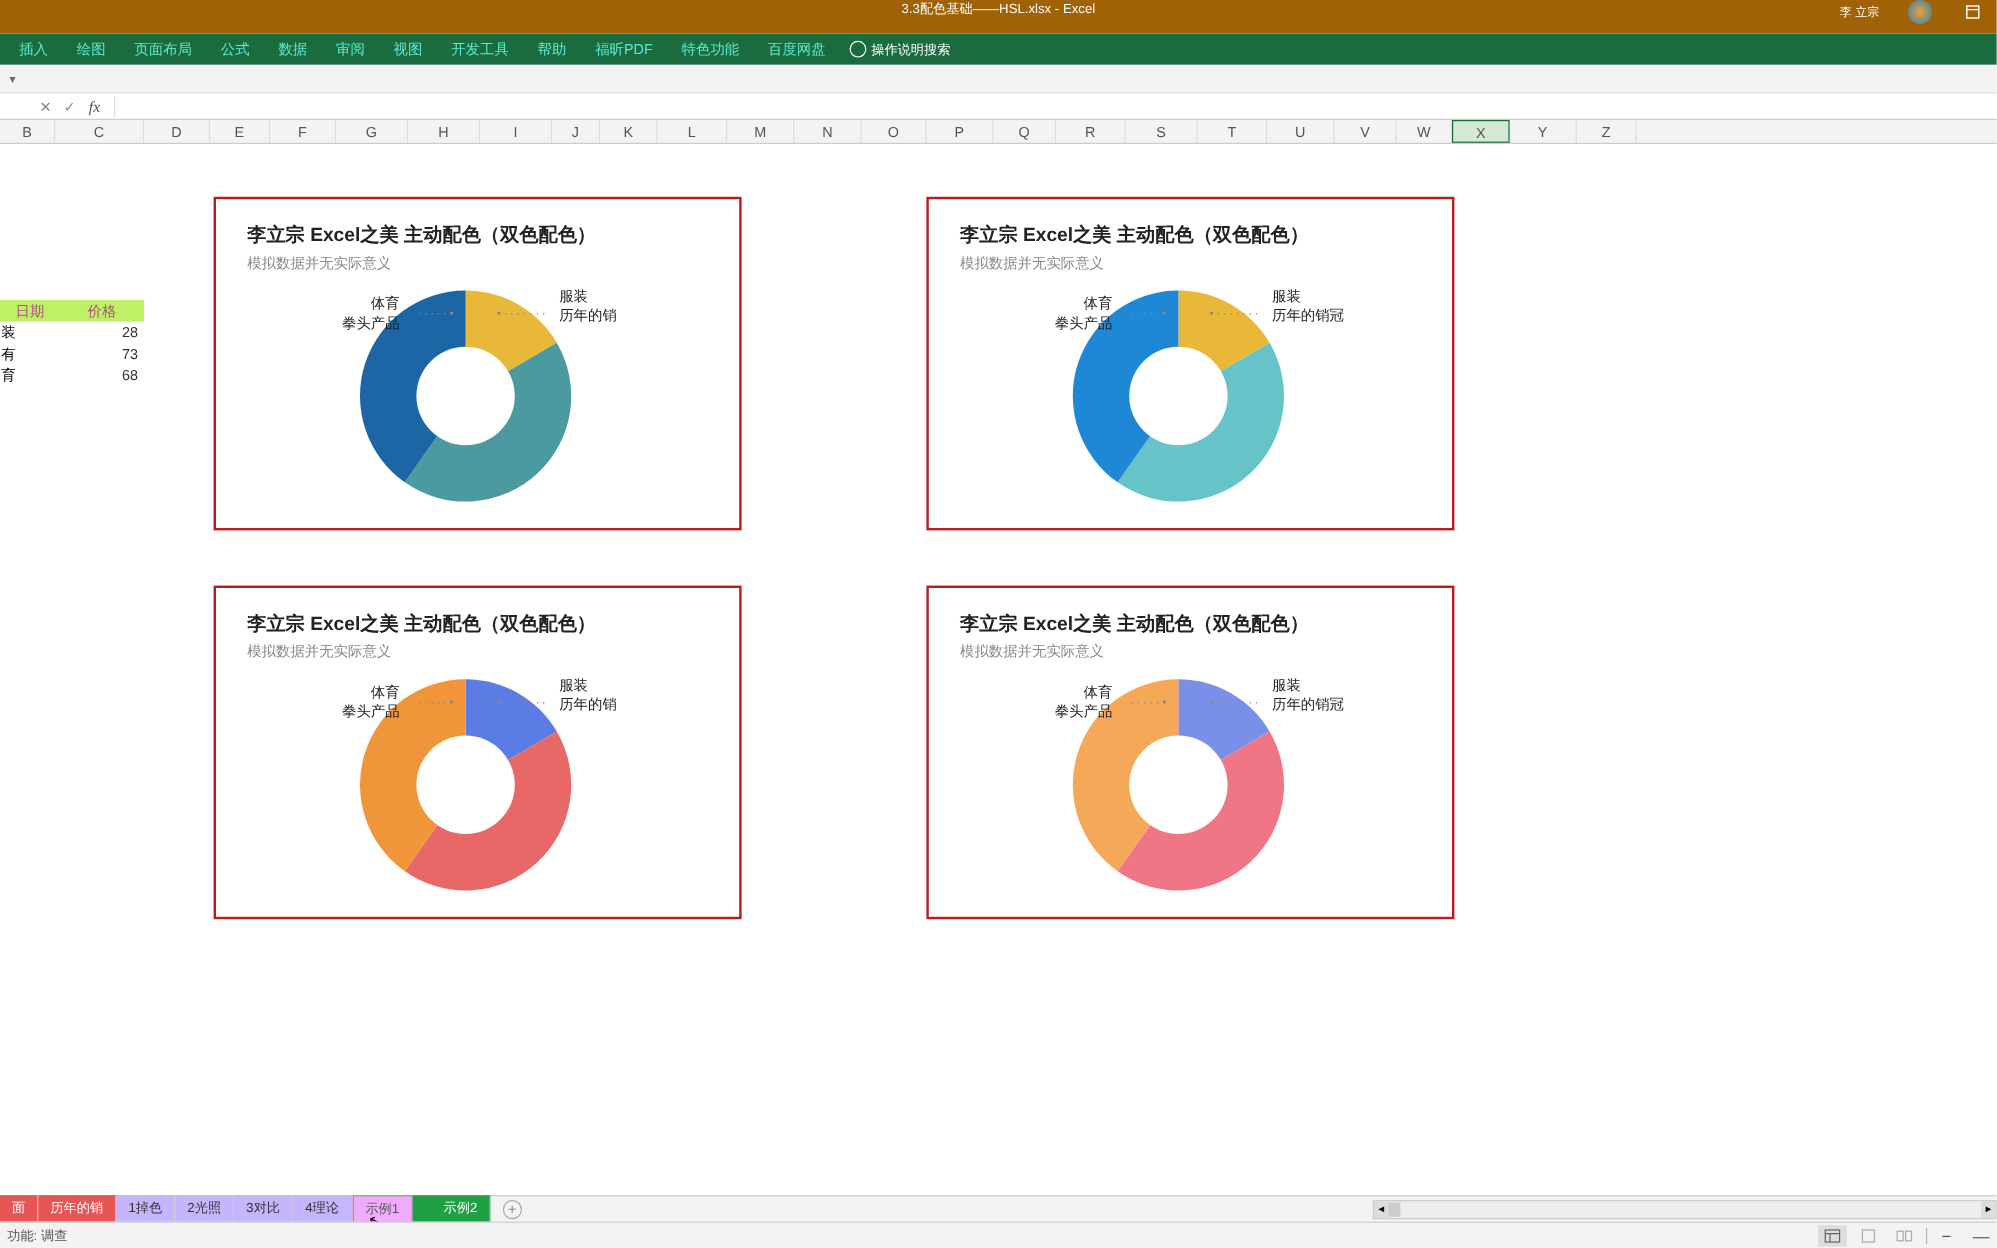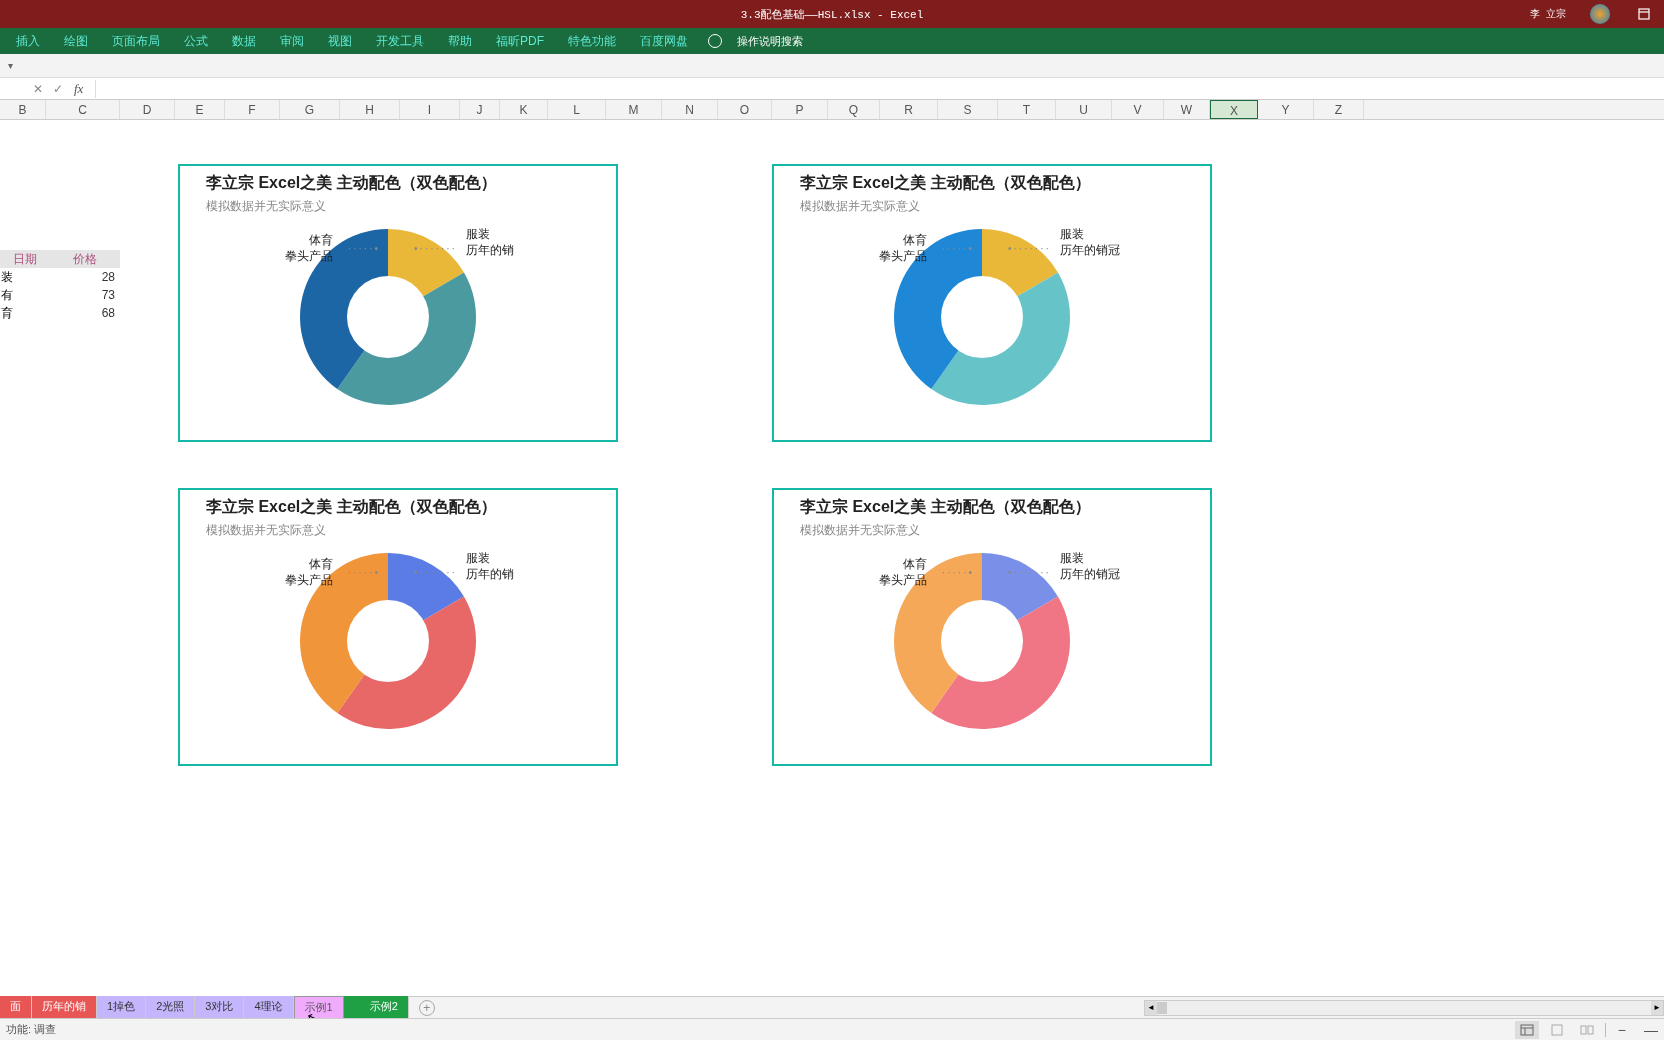--- a/index.html
+++ b/index.html
@@ -1,28 +1,28 @@
 <!DOCTYPE html>
 <html><head>
   <meta charset="utf-8">
   <style>
     * { margin: 0; padding: 0; box-sizing: border-box; }
     body { font-family: "Microsoft YaHei", "SimSun", sans-serif; background: #fff; overflow: hidden; width: 1664px; height: 1040px; position: relative; }
     
     
-    .title-bar { height: 28px; background: #7f1d1d; color: #fff; display: flex; align-items: center; position: relative; font-family: Liberation Mono, monospace; }
+    .title-bar { height: 28px; background: #a16207; color: #fff; display: flex; align-items: flex-start; position: relative; }
     .title-center { position: absolute; left: 50%; transform: translateX(-50%); font-size: 11px; }
     .title-right { margin-left: auto; margin-right: 10px; display: flex; align-items: center; gap: 24px; font-size: 10px; }
     .avatar { width: 20px; height: 20px; border-radius: 50%; background: radial-gradient(circle, #f0a030, #2080c0); }
     .window-btn { width: 20px; height: 20px; display: flex; align-items: center; justify-content: center; }
     
     
     .ribbon { height: 26px; background: #1a6b3e; display: flex; align-items: center; padding-left: 4px; gap: 0; }
     .ribbon-tab { color: #5eead4; font-size: 12px; padding: 4px 12px; cursor: pointer; }
-    .search-hint { display: flex; align-items: center; gap: 15px; color: #fff; font-size: 11px; margin-left: 8px; }
+    .search-hint { display: flex; align-items: center; gap: 4px; color: #fff; font-size: 11px; margin-left: 8px; }
     .bulb { width: 14px; height: 14px; border: 1.5px solid #fff; border-radius: 50%; position: relative; }
     
     
     .secondary-bar { height: 24px; background: #f3f3f3; border-bottom: 1px solid #ddd; display: flex; align-items: center; padding-left: 8px; }
     .dropdown-icon { font-size: 10px; color: #666; }
     
     
     .formula-bar { height: 22px; background: #fff; border-bottom: 1px solid #ccc; display: flex; align-items: center; }
     .name-box { width: 10px; }
     .fb-btns { display: flex; gap: 0px; margin-left: 18px; }
@@ -36,25 +36,25 @@
     .col-h { border-right: 1px solid #ddd; text-align: center; font-size: 12px; color: #555; line-height: 20px; flex-shrink: 0; }
     .col-h.selected { background: #d4e8d4; border: 1px solid #1a6b3e; }
     
     
     .worksheet { background: #fff; height: 728px; position: relative; overflow: hidden; }
     
     
     .data-table { position: absolute; left: 0; top: 130px; }
     .dt-row { display: flex; height: 18px; }
     .dt-cell { width: 62px; font-size: 12px; text-align: center; border: 1px solid transparent; line-height: 17px; }
-    .dt-header { color: #b05080; background: #e5e5e5; }
+    .dt-header { color: #b05080; background: #bef264; }
     .dt-val { text-align: right; padding-right: 4px; color: #333; }
     
     
-    .chart { position: absolute; border: 2px solid #14b8a6; background: #fff; width: 440px; height: 278px; padding: 7px 26px; }
+    .chart { position: absolute; border: 2px solid #b91c1c; background: #fff; width: 440px; height: 278px; padding: 20px 26px; }
     .chart-title { font-size: 16px; font-weight: bold; color: #222; }
     .chart-subtitle { font-size: 12px; color: #888; margin-top: 4px; }
     .donut-wrap { position: relative; width: 220px; height: 200px; margin: 4px auto 0; }
     .donut { width: 180px; height: 180px; position: absolute; left: 10px; top: 8px; }
     .donut-hole { position: absolute; width: 82px; height: 82px; border-radius: 50%; background: #fff; left: 59px; top: 57px; }
     
     .label-box { position: absolute; font-size: 12px; color: #222; text-align: center; line-height: 1.3; white-space: nowrap; }
     .label-box.left { right: 175px; top: 14px; text-align: right; }
     .label-box.right { left: 178px; top: 8px; text-align: left; }
     .leader { position: absolute; font-size: 10px; color: #888; letter-spacing: 2px; }

